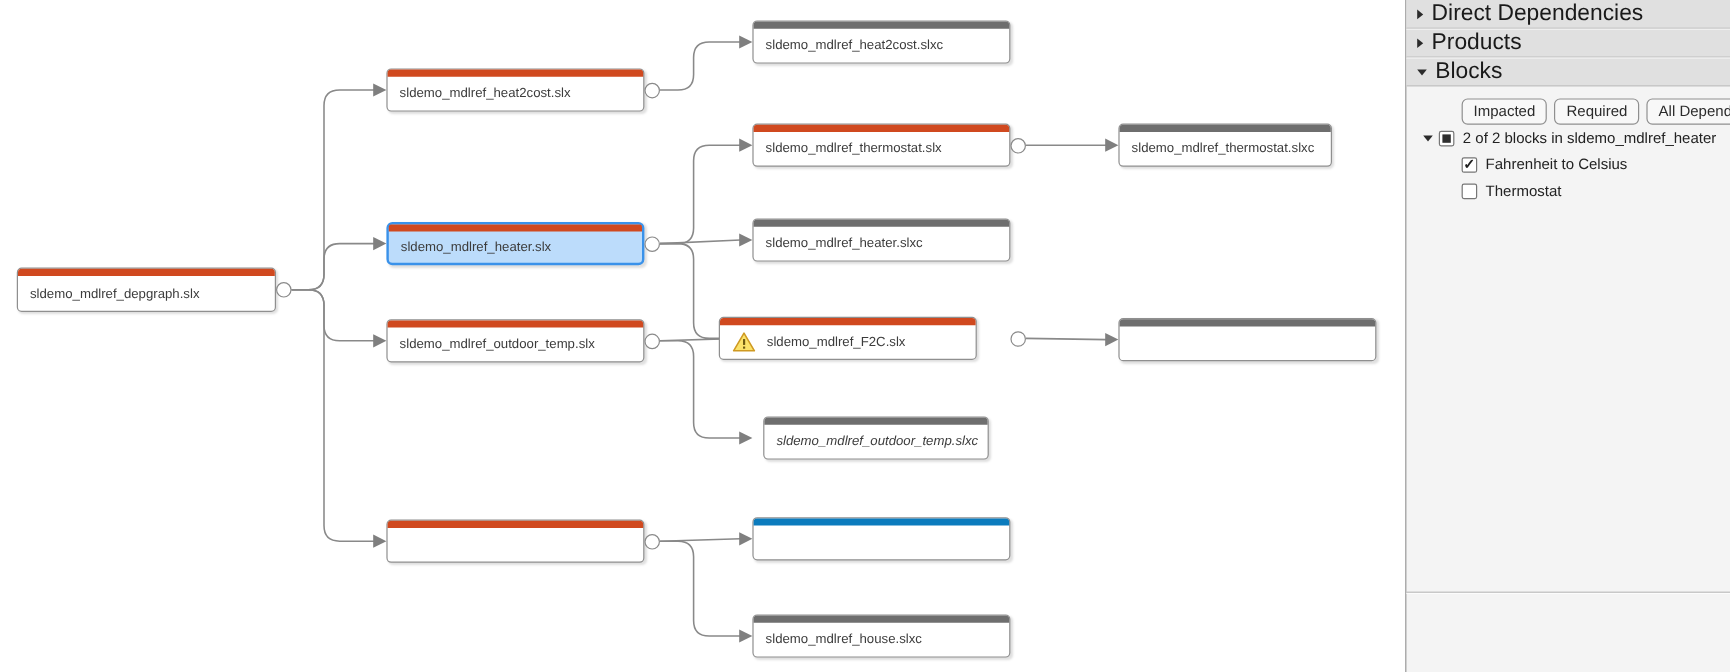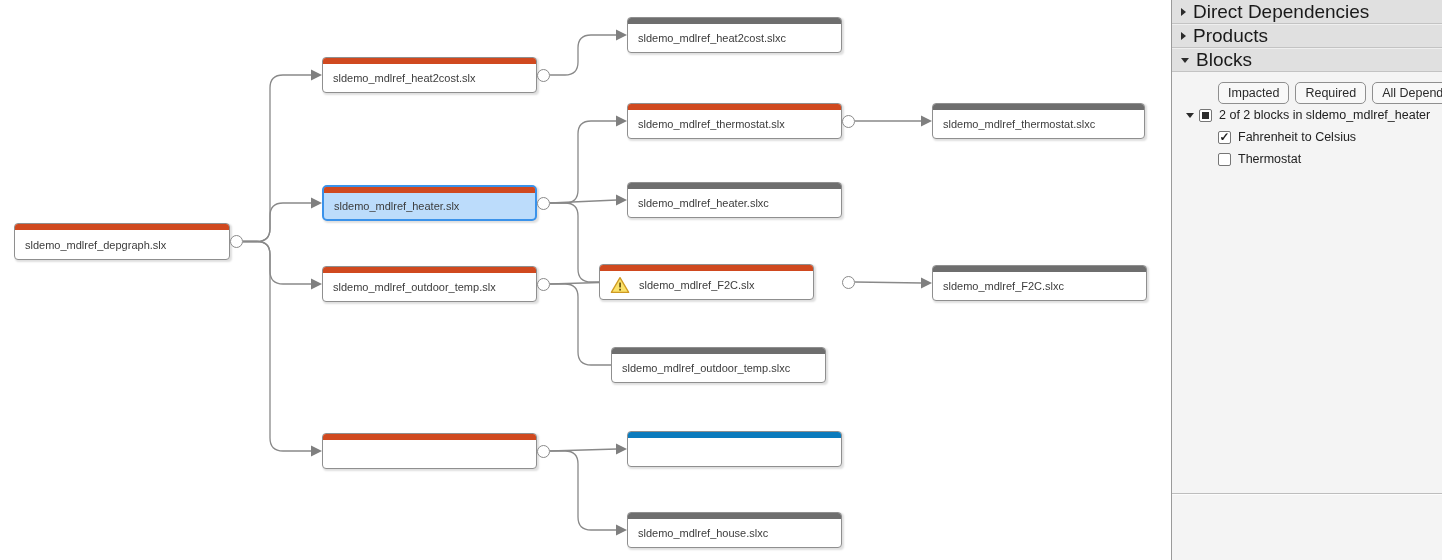--- a/index.html
+++ b/index.html
@@ -161,46 +161,43 @@
             <svg width="20" height="18" viewBox="0 0 24 22">
               <path d="M12 2 L22.6 20 H1.4 Z" fill="#fbe26a" stroke="#cf9a22" stroke-width="1.6" stroke-linejoin="round"></path>
               <rect x="11" y="8" width="2.2" height="6" fill="#6f5a12"></rect>
               <rect x="11" y="15.6" width="2.2" height="2.2" fill="#6f5a12"></rect>
             </svg>
           </span>
           <span>sldemo_mdlref_F2C.slx</span>
         </div>
       </div>
       <div class="gport" style="left: 842px; top: 275.5px;"></div>
-      <div class="gnode" style="left: 611px; top: 347px; width: 215px; height: 36px;">
+      <div class="gnode" style="left: 636px; top: 347px; width: 188px; height: 36px; font-style: italic;">
         <div class="bar" style="background: rgb(110, 110, 110);"></div>
         <div class="lbl">
           <span>sldemo_mdlref_outdoor_temp.slxc</span>
         </div>
       </div>
       <div class="gnode" style="left: 627px; top: 431px; width: 215px; height: 36px;">
         <div class="bar" style="background: rgb(11, 123, 189);"></div>
       </div>
       <div class="gnode" style="left: 627px; top: 512px; width: 215px; height: 36px;">
         <div class="bar" style="background: rgb(110, 110, 110);"></div>
         <div class="lbl">
           <span>sldemo_mdlref_house.slxc</span>
         </div>
       </div>
-      <div class="gnode" style="left: 932px; top: 103px; width: 213px; height: 36px;">
+      <div class="gnode" style="left: 932px; top: 103px; width: 178px; height: 36px;">
         <div class="bar" style="background: rgb(110, 110, 110);"></div>
         <div class="lbl">
           <span>sldemo_mdlref_thermostat.slxc</span>
         </div>
       </div>
       <div class="gnode" style="left: 932px; top: 265px; width: 215px; height: 36px;">
         <div class="bar" style="background: rgb(110, 110, 110);"></div>
-        <div class="lbl">
-          <span>sldemo_mdlref_F2C.slxc</span>
-        </div>
       </div>
     </div>
 </div>
 
 <div id="panel">
   <div class="section-header" data-collapsed="true">
     <span class="tri"></span>
     <span>Direct Dependencies</span>
   </div>
   <div class="section-header" data-collapsed="true">

